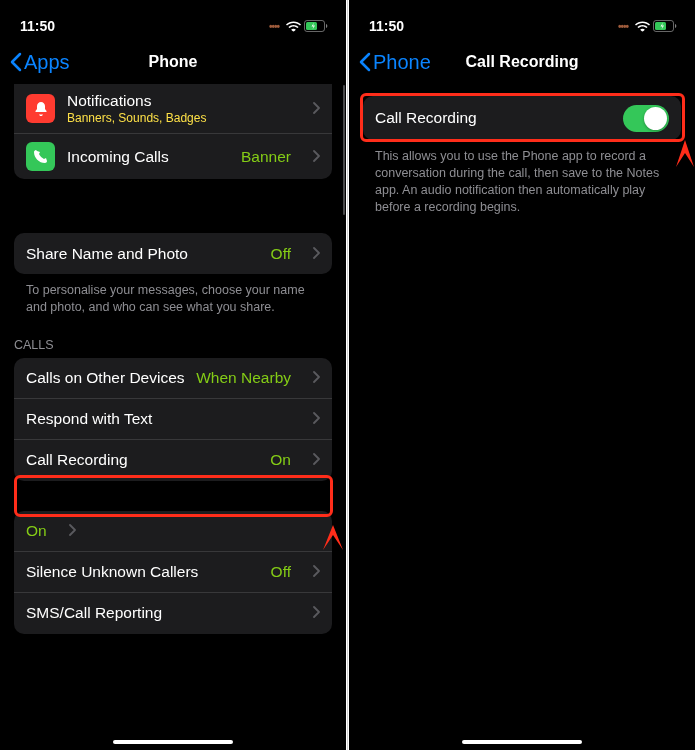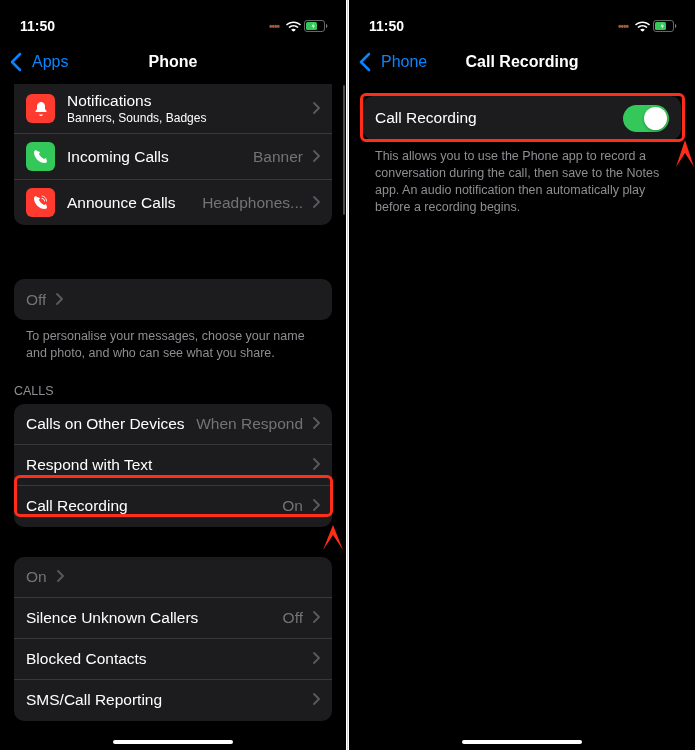--- a/index.html
+++ b/index.html
@@ -3,34 +3,34 @@
   <meta charset="utf-8">
   <style>
     * { margin: 0; padding: 0; box-sizing: border-box; }
     body { background: #fff; font-family: -apple-system, BlinkMacSystemFont, 'Segoe UI', sans-serif; display: flex; gap: 1px; width: 695px; height: 750px; }
     .phone { width: 347px; height: 750px; background: #000; position: relative; overflow: hidden; }
     .status-bar { height: 40px; display: flex; align-items: center; justify-content: space-between; padding: 12px 18px 0 20px; color: #fff; font-size: 14px; font-weight: 600; }
     .status-right { display: flex; align-items: center; gap: 3px; }
     .dots { color: #a05c3c; font-size: 10px; letter-spacing: -1px; margin-right: 4px; }
     .wifi-icon svg, .battery-icon svg { display: block; }
     .nav-bar { height: 44px; display: flex; align-items: center; position: relative; padding: 0 10px; }
-    .back-btn { display: flex; align-items: center; color: #0a84ff; font-size: 16px; gap: 10px; }
+    .back-btn { display: flex; align-items: center; color: #0a84ff; font-size: 20px; gap: 2px; }
     .back-chev svg { display: block; }
     .nav-title { position: absolute; left: 0; right: 0; text-align: center; color: #fff; font-size: 16px; font-weight: 600; pointer-events: none; }
     .content { padding: 0; overflow-y: auto; height: calc(750px - 84px); border-radius: 6px; }
     .content::-webkit-scrollbar { width: 0; }
     .group { margin: 0 14px 0; background: #1c1c1e; border-radius: 10px; overflow: hidden; }
     .group.first { border-radius: 0 0 10px 10px; }
     .row { display: flex; align-items: center; min-height: 41px; padding: 8px 12px; border-bottom: 0.5px solid #38383a; position: relative; }
     .row:last-child { border-bottom: none; }
     .row-icon { width: 29px; height: 29px; border-radius: 6px; margin-right: 12px; display: flex; align-items: center; justify-content: center; flex-shrink: 0; }
     .row-main { flex: 1; min-width: 0; }
     .row-label { color: #fff; font-size: 15.5px; }
-    .row-sub { color: #ffffff; font-size: 12px; margin-top: 1px; }
-    .row-value { color: #737373; font-size: 15.5px; margin-right: 10px; white-space: nowrap; overflow: hidden; text-overflow: ellipsis; max-width: 140px; }
+    .row-sub { color: #fde047; font-size: 12px; margin-top: 1px; }
+    .row-value { color: #84cc16; font-size: 15.5px; margin-right: 22px; white-space: nowrap; overflow: hidden; text-overflow: ellipsis; max-width: 140px; }
     .row-chev { color: #5a5a5e; flex-shrink: 0; }
     .footer-text { color: #8e8e93; font-size: 12.5px; padding: 8px 26px 0; line-height: 1.35; }
     .section-header { color: #8e8e93; font-size: 12.5px; padding: 22px 14px 6px; text-transform: uppercase; }
     .spacer { height: 54px; }
     .highlight-box { position: absolute; border: 3px solid #ff2d1a; border-radius: 6px; pointer-events: none; }
     .arrow-svg { position: absolute; pointer-events: none; }
     .home-indicator { position: absolute; bottom: 6px; left: 50%; transform: translateX(-50%); width: 120px; height: 4px; background: #fff; border-radius: 3px; }
     .toggle { width: 46px; height: 27px; background: #34c759; border-radius: 14px; position: relative; flex-shrink: 0; }
     .toggle-knob { position: absolute; width: 23px; height: 23px; background: #fff; border-radius: 50%; top: 2px; right: 2px; box-shadow: 0 1px 3px rgba(0,0,0,.3); }
     .scroll-indicator { position: absolute; right: 1px; top: 85px; width: 2.5px; height: 130px; background: #4a4a4c; border-radius: 2px; }
@@ -93,56 +93,44 @@
             </svg>
           </div>
         <div class="row-main">
             <div class="row-label">Incoming Calls</div>
           </div>
         <span class="row-value">Banner</span>
         <span class="row-chev"><svg width="7" height="12" viewBox="0 0 7 12" fill="none">
               <path d="M1 1l5 5-5 5" stroke="#5a5a5e" stroke-width="1.8" stroke-linecap="round" stroke-linejoin="round"></path>
             </svg></span>
       </div>
-      <div class="row">
-        <div class="row-icon" style="background:#ff3b30">
-            <svg width="15" height="15" viewBox="0 0 15 15" fill="#fff">
-              <path d="M3 1C2 1 1 2 1 3c0 6 5 11 11 11 1 0 2-1 2-2l-1-3-2 1c-2-1-4-3-5-5l1-2-3-1z"></path>
-              <path d="M9 1c1 0 2 .5 3 1.5S13.5 5 13.5 6M9 3.5c.7 0 1.3.3 1.8.8s.7 1 .7 1.7" stroke="#fff" stroke-width="1" fill="none" stroke-linecap="round"></path>
-            </svg>
-          </div>
-        <div class="row-main">
-            <div class="row-label">Announce Calls</div>
-          </div>
-        <span class="row-value">Headphones...</span>
-        <span class="row-chev"><svg width="7" height="12" viewBox="0 0 7 12" fill="none">
-              <path d="M1 1l5 5-5 5" stroke="#5a5a5e" stroke-width="1.8" stroke-linecap="round" stroke-linejoin="round"></path>
-            </svg></span>
-      </div>
     </div>
 
     <div class="spacer"></div>
 
     <div class="group">
       <div class="row">
+        <div class="row-main">
+            <div class="row-label">Share Name and Photo</div>
+          </div>
         <span class="row-value">Off</span>
         <span class="row-chev"><svg width="7" height="12" viewBox="0 0 7 12" fill="none">
               <path d="M1 1l5 5-5 5" stroke="#5a5a5e" stroke-width="1.8" stroke-linecap="round" stroke-linejoin="round"></path>
             </svg></span>
       </div>
     </div>
     <div class="footer-text">To personalise your messages, choose your name and photo, and who can see what you share.</div>
 
     <div class="section-header">CALLS</div>
     <div class="group" style="position:relative">
       <div class="row">
         <div class="row-main">
             <div class="row-label">Calls on Other Devices</div>
           </div>
-        <span class="row-value">When Respond</span>
+        <span class="row-value">When Nearby</span>
         <span class="row-chev"><svg width="7" height="12" viewBox="0 0 7 12" fill="none">
               <path d="M1 1l5 5-5 5" stroke="#5a5a5e" stroke-width="1.8" stroke-linecap="round" stroke-linejoin="round"></path>
             </svg></span>
       </div>
       <div class="row">
         <div class="row-main">
             <div class="row-label">Respond with Text</div>
           </div>
         <span class="row-chev"><svg width="7" height="12" viewBox="0 0 7 12" fill="none">
               <path d="M1 1l5 5-5 5" stroke="#5a5a5e" stroke-width="1.8" stroke-linecap="round" stroke-linejoin="round"></path>
@@ -166,28 +154,20 @@
         <span class="row-value">On</span>
         <span class="row-chev"><svg width="7" height="12" viewBox="0 0 7 12" fill="none">
               <path d="M1 1l5 5-5 5" stroke="#5a5a5e" stroke-width="1.8" stroke-linecap="round" stroke-linejoin="round"></path>
             </svg></span>
       </div>
       <div class="row">
         <div class="row-main">
             <div class="row-label">Silence Unknown Callers</div>
           </div>
         <span class="row-value">Off</span>
-        <span class="row-chev"><svg width="7" height="12" viewBox="0 0 7 12" fill="none">
-              <path d="M1 1l5 5-5 5" stroke="#5a5a5e" stroke-width="1.8" stroke-linecap="round" stroke-linejoin="round"></path>
-            </svg></span>
-      </div>
-      <div class="row">
-        <div class="row-main">
-            <div class="row-label">Blocked Contacts</div>
-          </div>
         <span class="row-chev"><svg width="7" height="12" viewBox="0 0 7 12" fill="none">
               <path d="M1 1l5 5-5 5" stroke="#5a5a5e" stroke-width="1.8" stroke-linecap="round" stroke-linejoin="round"></path>
             </svg></span>
       </div>
       <div class="row">
         <div class="row-main">
             <div class="row-label">SMS/Call Reporting</div>
           </div>
         <span class="row-chev"><svg width="7" height="12" viewBox="0 0 7 12" fill="none">
               <path d="M1 1l5 5-5 5" stroke="#5a5a5e" stroke-width="1.8" stroke-linecap="round" stroke-linejoin="round"></path>

